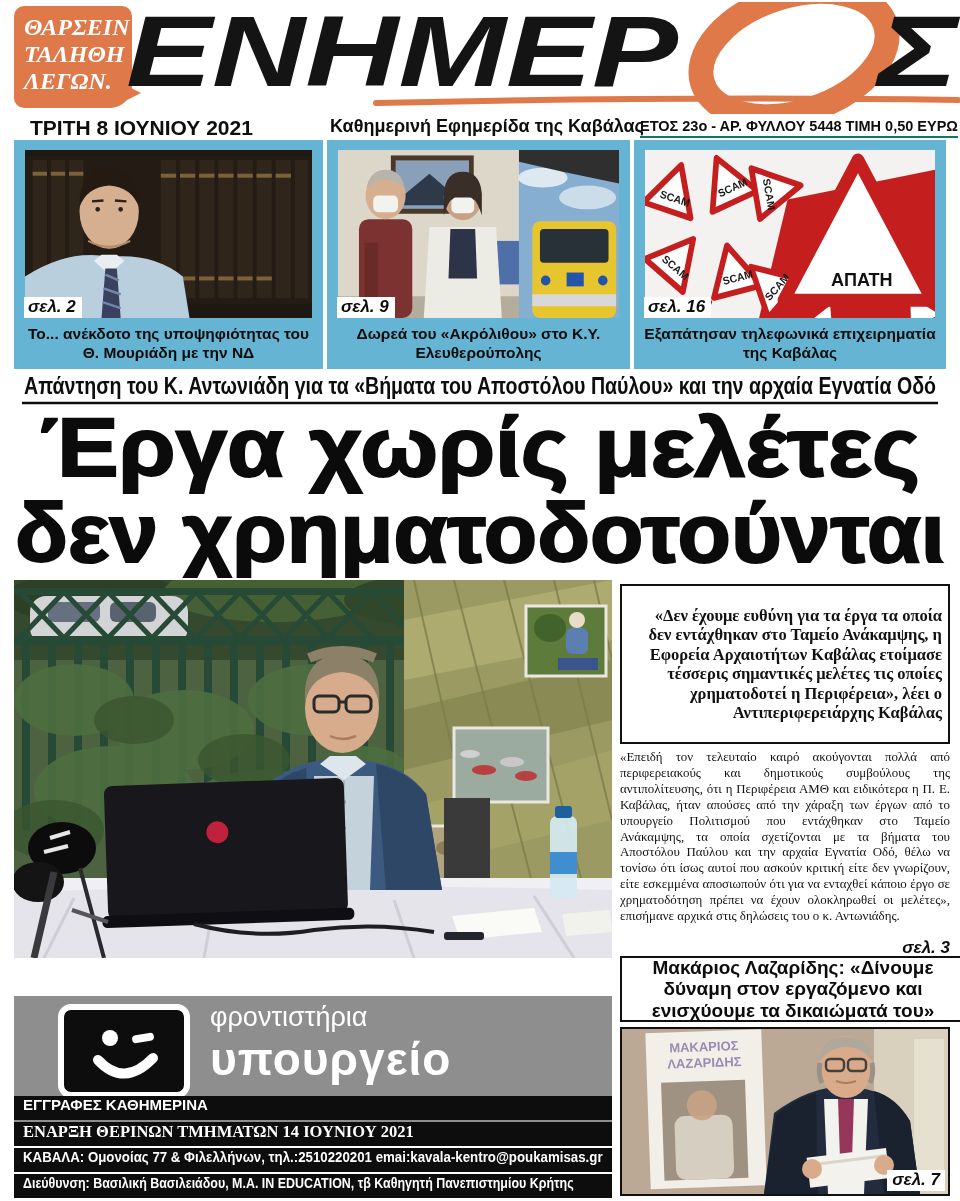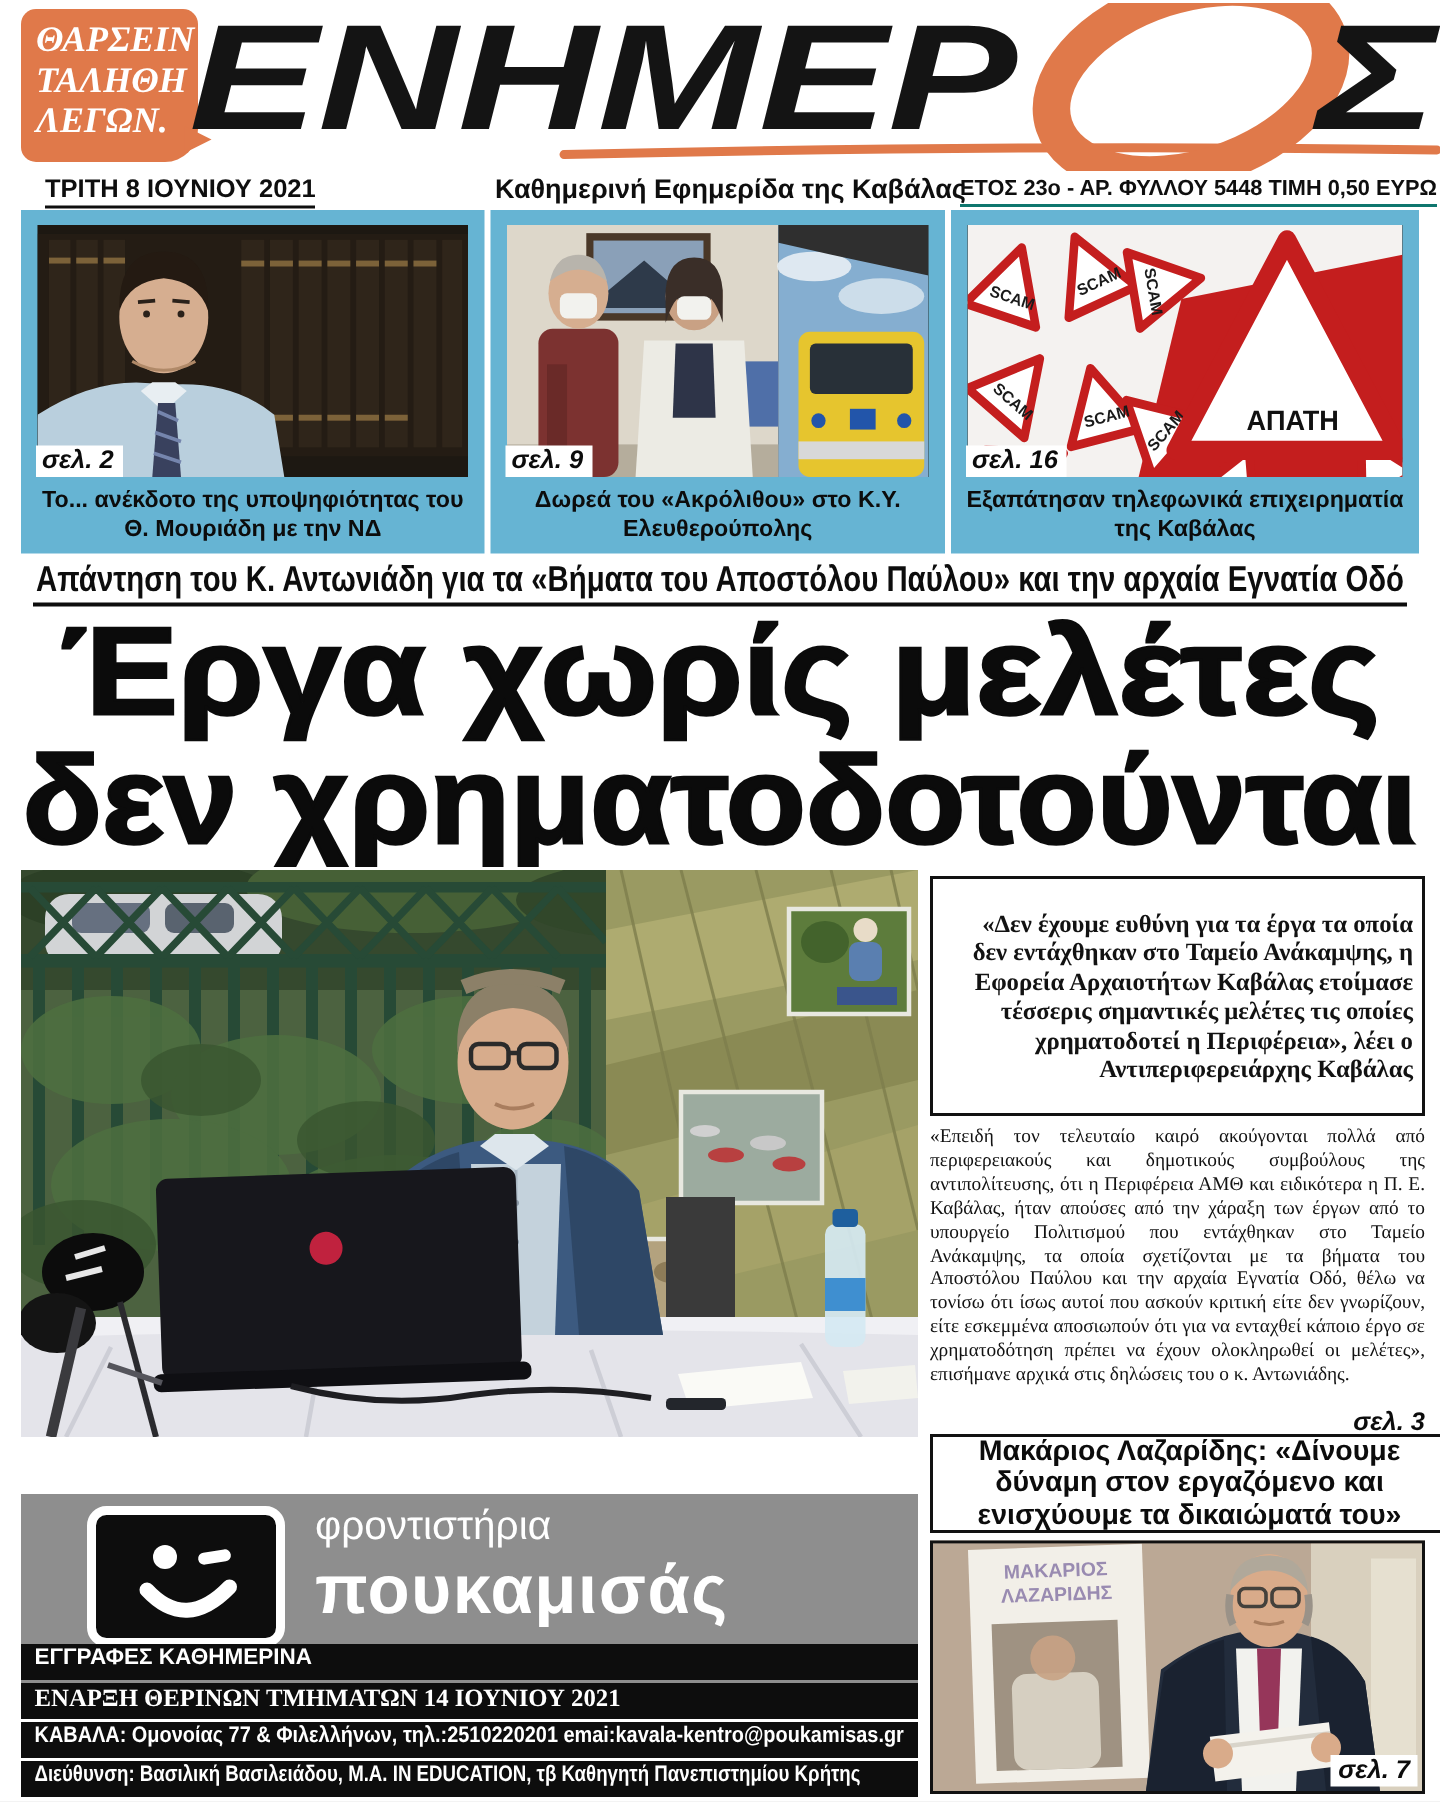--- a/index.html
+++ b/index.html
@@ -7,21 +7,21 @@
         font-family:"Liberation Sans",sans-serif;overflow:hidden;}
   .abs{position:absolute;}
   
   .slogan-box{left:14px;top:6px;width:118px;height:102px;background:#e0794a;border-radius:10px 10px 22px 10px;
               color:#fff;font-family:"Liberation Serif",serif;font-style:italic;font-weight:bold;
               font-size:24px;line-height:1.12;padding:8px 0 0 10px;box-sizing:border-box;}
   .slogan-box:after{content:"";position:absolute;right:-9px;bottom:6px;width:0;height:0;
               border-left:18px solid #e0794a;border-top:9px solid transparent;border-bottom:9px solid transparent;}
   .title-svg{left:126px;top:2px;}
   .dateline{left:0;top:116px;width:960px;height:24px;}
-  .date-left{left:30px;top:0;font-weight:bold;font-size:17px;color:#0e0e0e;
+  .date-left{left:30px;top:0;font-weight:bold;font-size:21px;color:#0e0e0e;
              border-bottom:2.5px solid #0e0e0e;padding-bottom:1px;}
   .subtitle{left:330px;top:0;font-weight:bold;font-size:18px;color:#0e0e0e;}
   .issue{left:640px;top:2px;font-weight:bold;font-size:14.5px;color:#0e0e0e;
          border-bottom:2px solid #0f766e;padding-bottom:2px;}
   
   .teaser{top:140px;height:229px;background:#66b4d3;box-sizing:border-box;}
   .teaser .photo{position:absolute;left:11px;top:10px;right:11px;height:168px;overflow:hidden;background:#222;}
   .teaser .photo svg{display:block;width:100%;height:100%;}
   .page-label{position:absolute;left:10px;top:157px;background:#fff;color:#0c0c0c;
               font-weight:bold;font-style:italic;font-size:17px;padding:0 6px 1px 4px;z-index:3;}
@@ -422,21 +422,21 @@
   </div>
 
   <div class="abs ad">
     <svg class="ad-logo" viewBox="0 0 132 94">
       <rect x="3" y="3" width="126" height="88" rx="10" fill="#0d0d0d" stroke="#ffffff" stroke-width="6"></rect>
       <circle cx="52" cy="34" r="8" fill="#ffffff"></circle>
       <rect x="74" y="30" width="22" height="8" rx="4" fill="#ffffff" transform="rotate(-9 85 34)"></rect>
       <path d="M40 56 Q66 84 95 54" stroke="#ffffff" stroke-width="10" fill="none" stroke-linecap="round"></path>
     </svg>
     <div class="brand-top">φροντιστήρια</div>
-    <div class="brand-name">πουκαμισάς</div>
+    <div class="brand-name">υπουργείο</div>
     <div class="ad-tagline">Ο ΜΕΓΑΛΥΤΕΡΟΣ ΦΡΟΝΤΙΣΤΗΡΙΑΚΟΣ ΟΜΙΛΟΣ ΣΤΗΝ ΕΛΛΑΔΑ</div>
   </div>
 
   <div class="abs strip strip1">
     <span>ΕΓΓΡΑΦΕΣ ΚΑΘΗΜΕΡΙΝΑ</span>
   </div>
   <div class="abs strip strip2">
     <span>ΕΝΑΡΞΗ ΘΕΡΙΝΩΝ ΤΜΗΜΑΤΩΝ 14 ΙΟΥΝΙΟΥ 2021</span>
   </div>
   <div class="abs strip strip3">

